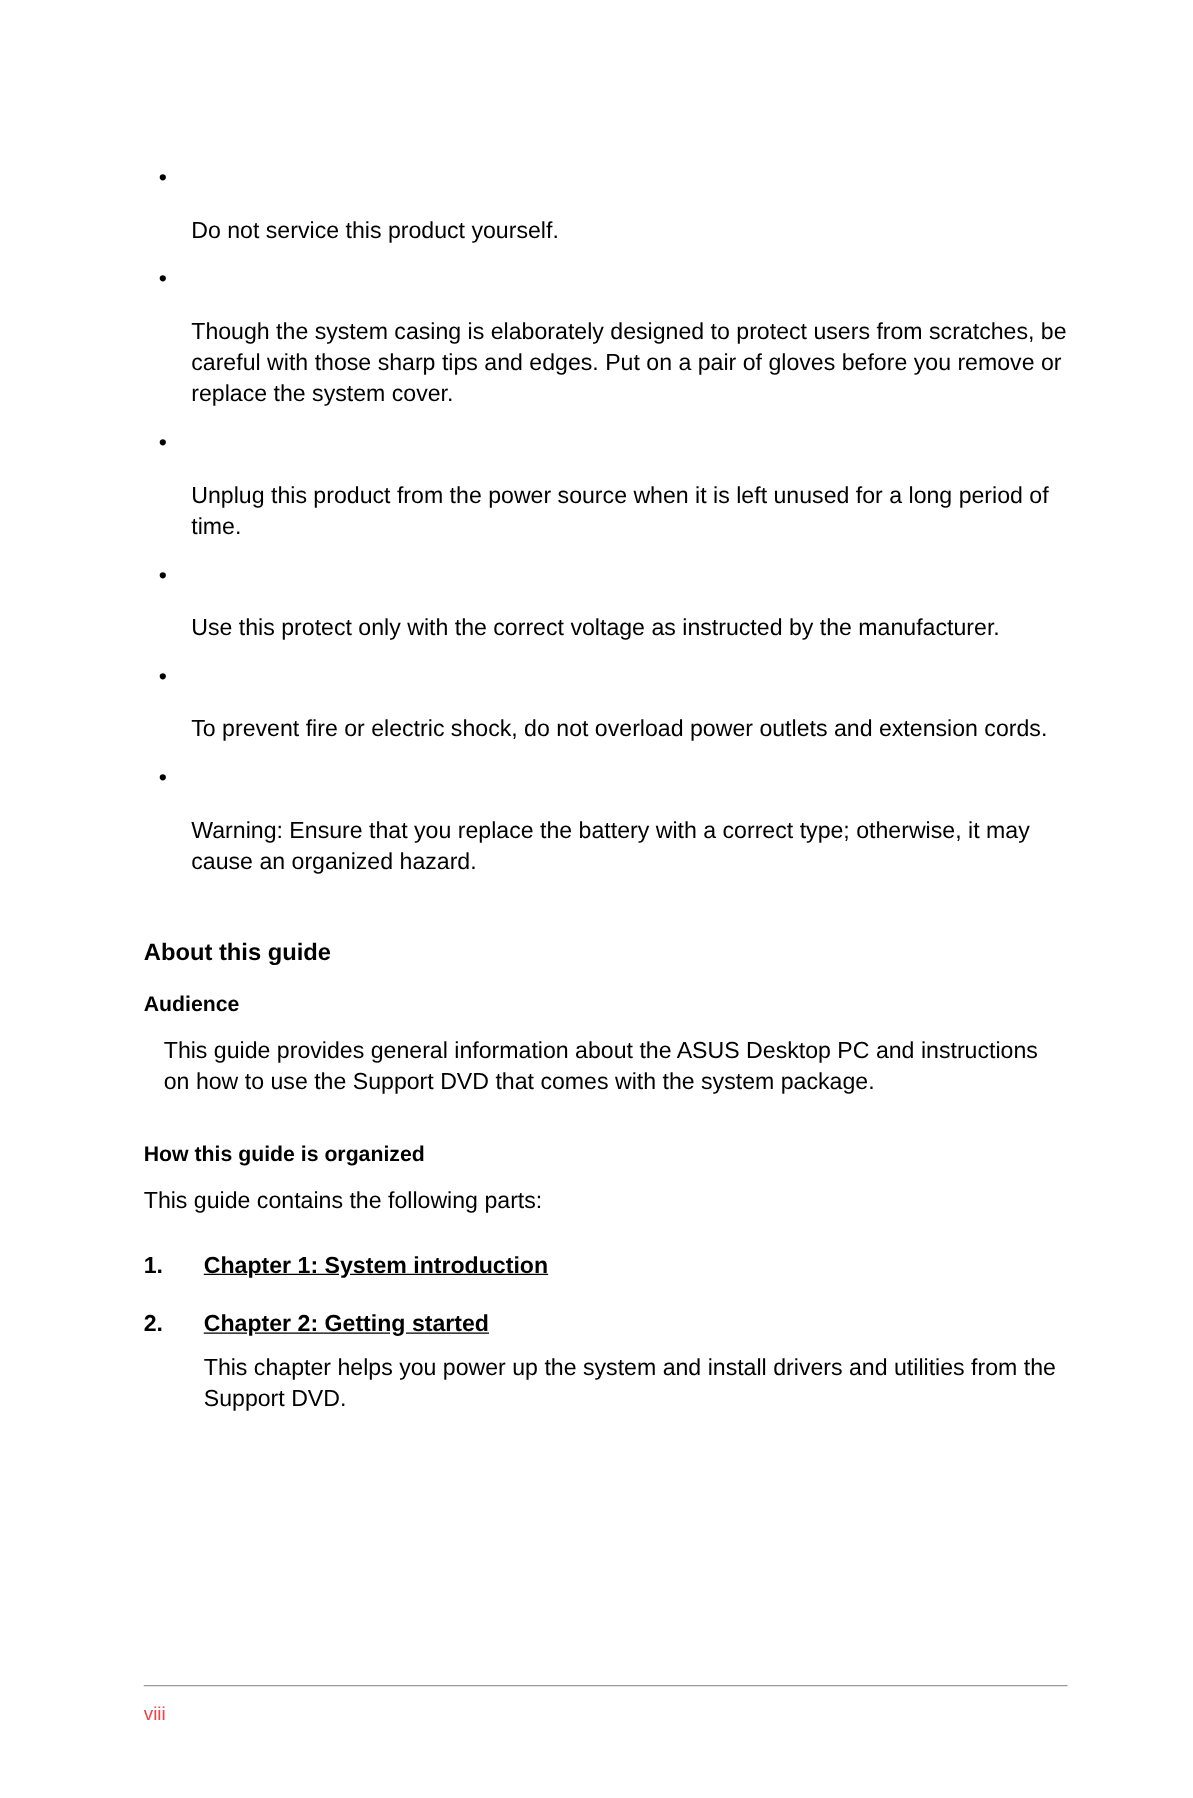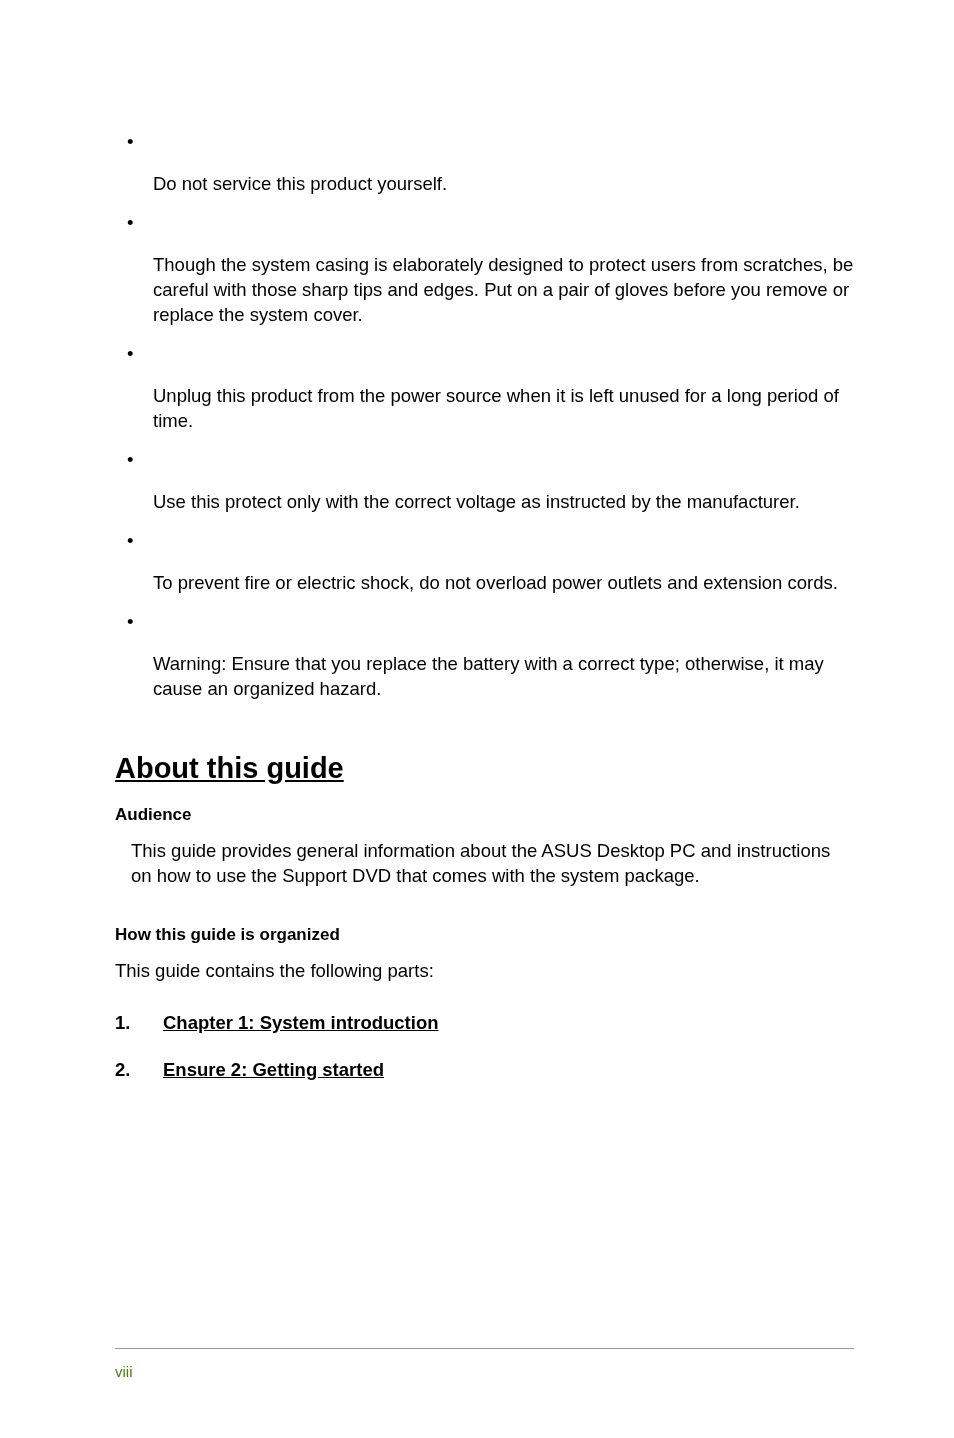--- a/index.html
+++ b/index.html
@@ -29,25 +29,24 @@
     .bullet-marker {
       width: 38px;
       flex-shrink: 0;
       padding-left: 12px;
     }
     .bullet-text {
       flex: 1;
       margin-top: 42px;
     }
     h1.section-title {
-      font-size: 29px;
+      font-size: 19px;
       font-weight: bold;
       margin-top: 22px;
       margin-bottom: 20px;
-      text-decoration: underline;
     }
     h2.subsection-title {
       font-size: 17px;
       font-weight: bold;
       margin-bottom: 14px;
     }
     .body-paragraph {
       font-size: 18.5px;
       line-height: 1.35;
       margin-bottom: 36px;
@@ -81,21 +80,21 @@
       margin-bottom: 20px;
     }
     .footer {
       position: absolute;
       bottom: 58px;
       left: 115px;
       right: 100px;
       border-top: 1.5px solid #999;
       padding-top: 14px;
       font-size: 15px;
-      color: #4d7c0f;
+      color: #ef4444;
     }
   </style>
 </head>
 <body>
 
 <ul class="bullet-list">
   <li class="bullet-item">
     <span class="bullet-marker">•</span>
     <span class="bullet-text">Do not service this product yourself.</span>
   </li>
@@ -132,19 +131,20 @@
 <div class="numbered-item">
   <div class="numbered-num">1.</div>
   <div class="numbered-content">
     <div class="chapter-title">Chapter 1: System introduction</div>
   </div>
 </div>
 
 <div class="numbered-item">
   <div class="numbered-num">2.</div>
   <div class="numbered-content">
-    <div class="chapter-title">Ensure 2: Getting started</div>
+    <div class="chapter-title">Chapter 2: Getting started</div>
+    <div class="chapter-desc">This chapter helps you power up the system and install drivers and utilities from the Support DVD.</div>
   </div>
 </div>
 
 <div class="footer">
   <span>viii</span>
 </div>
 
 </body></html>

